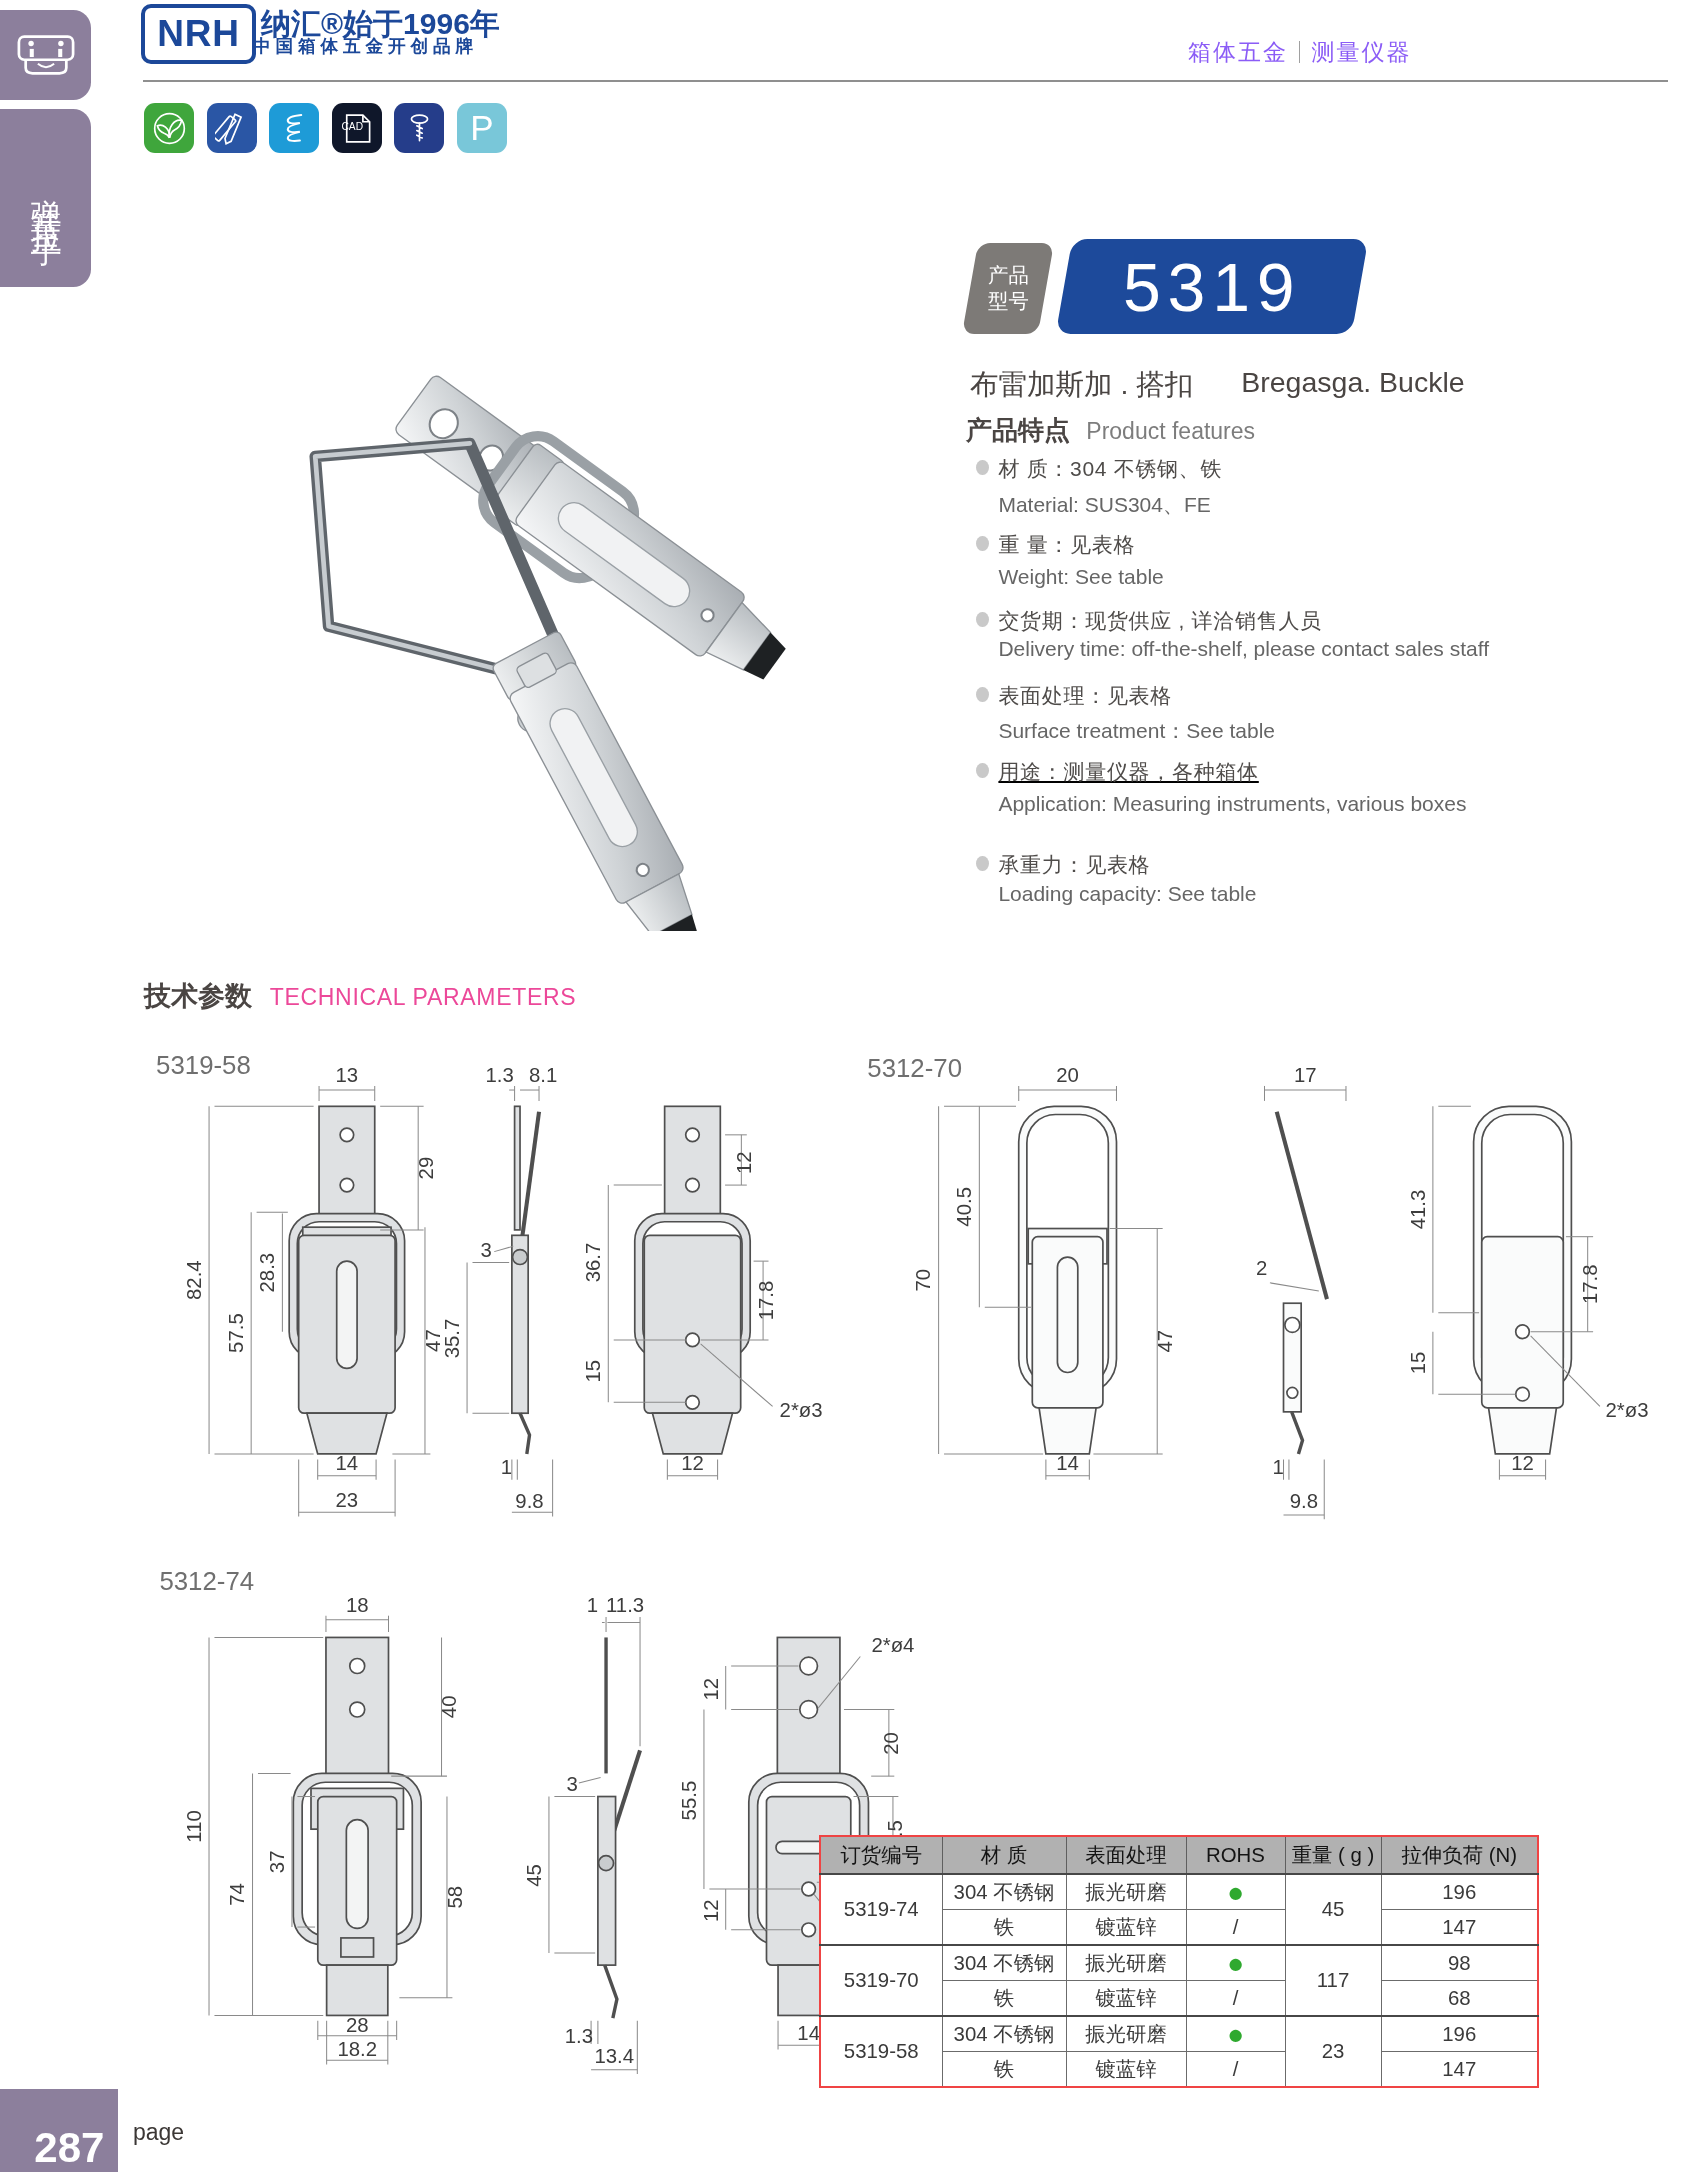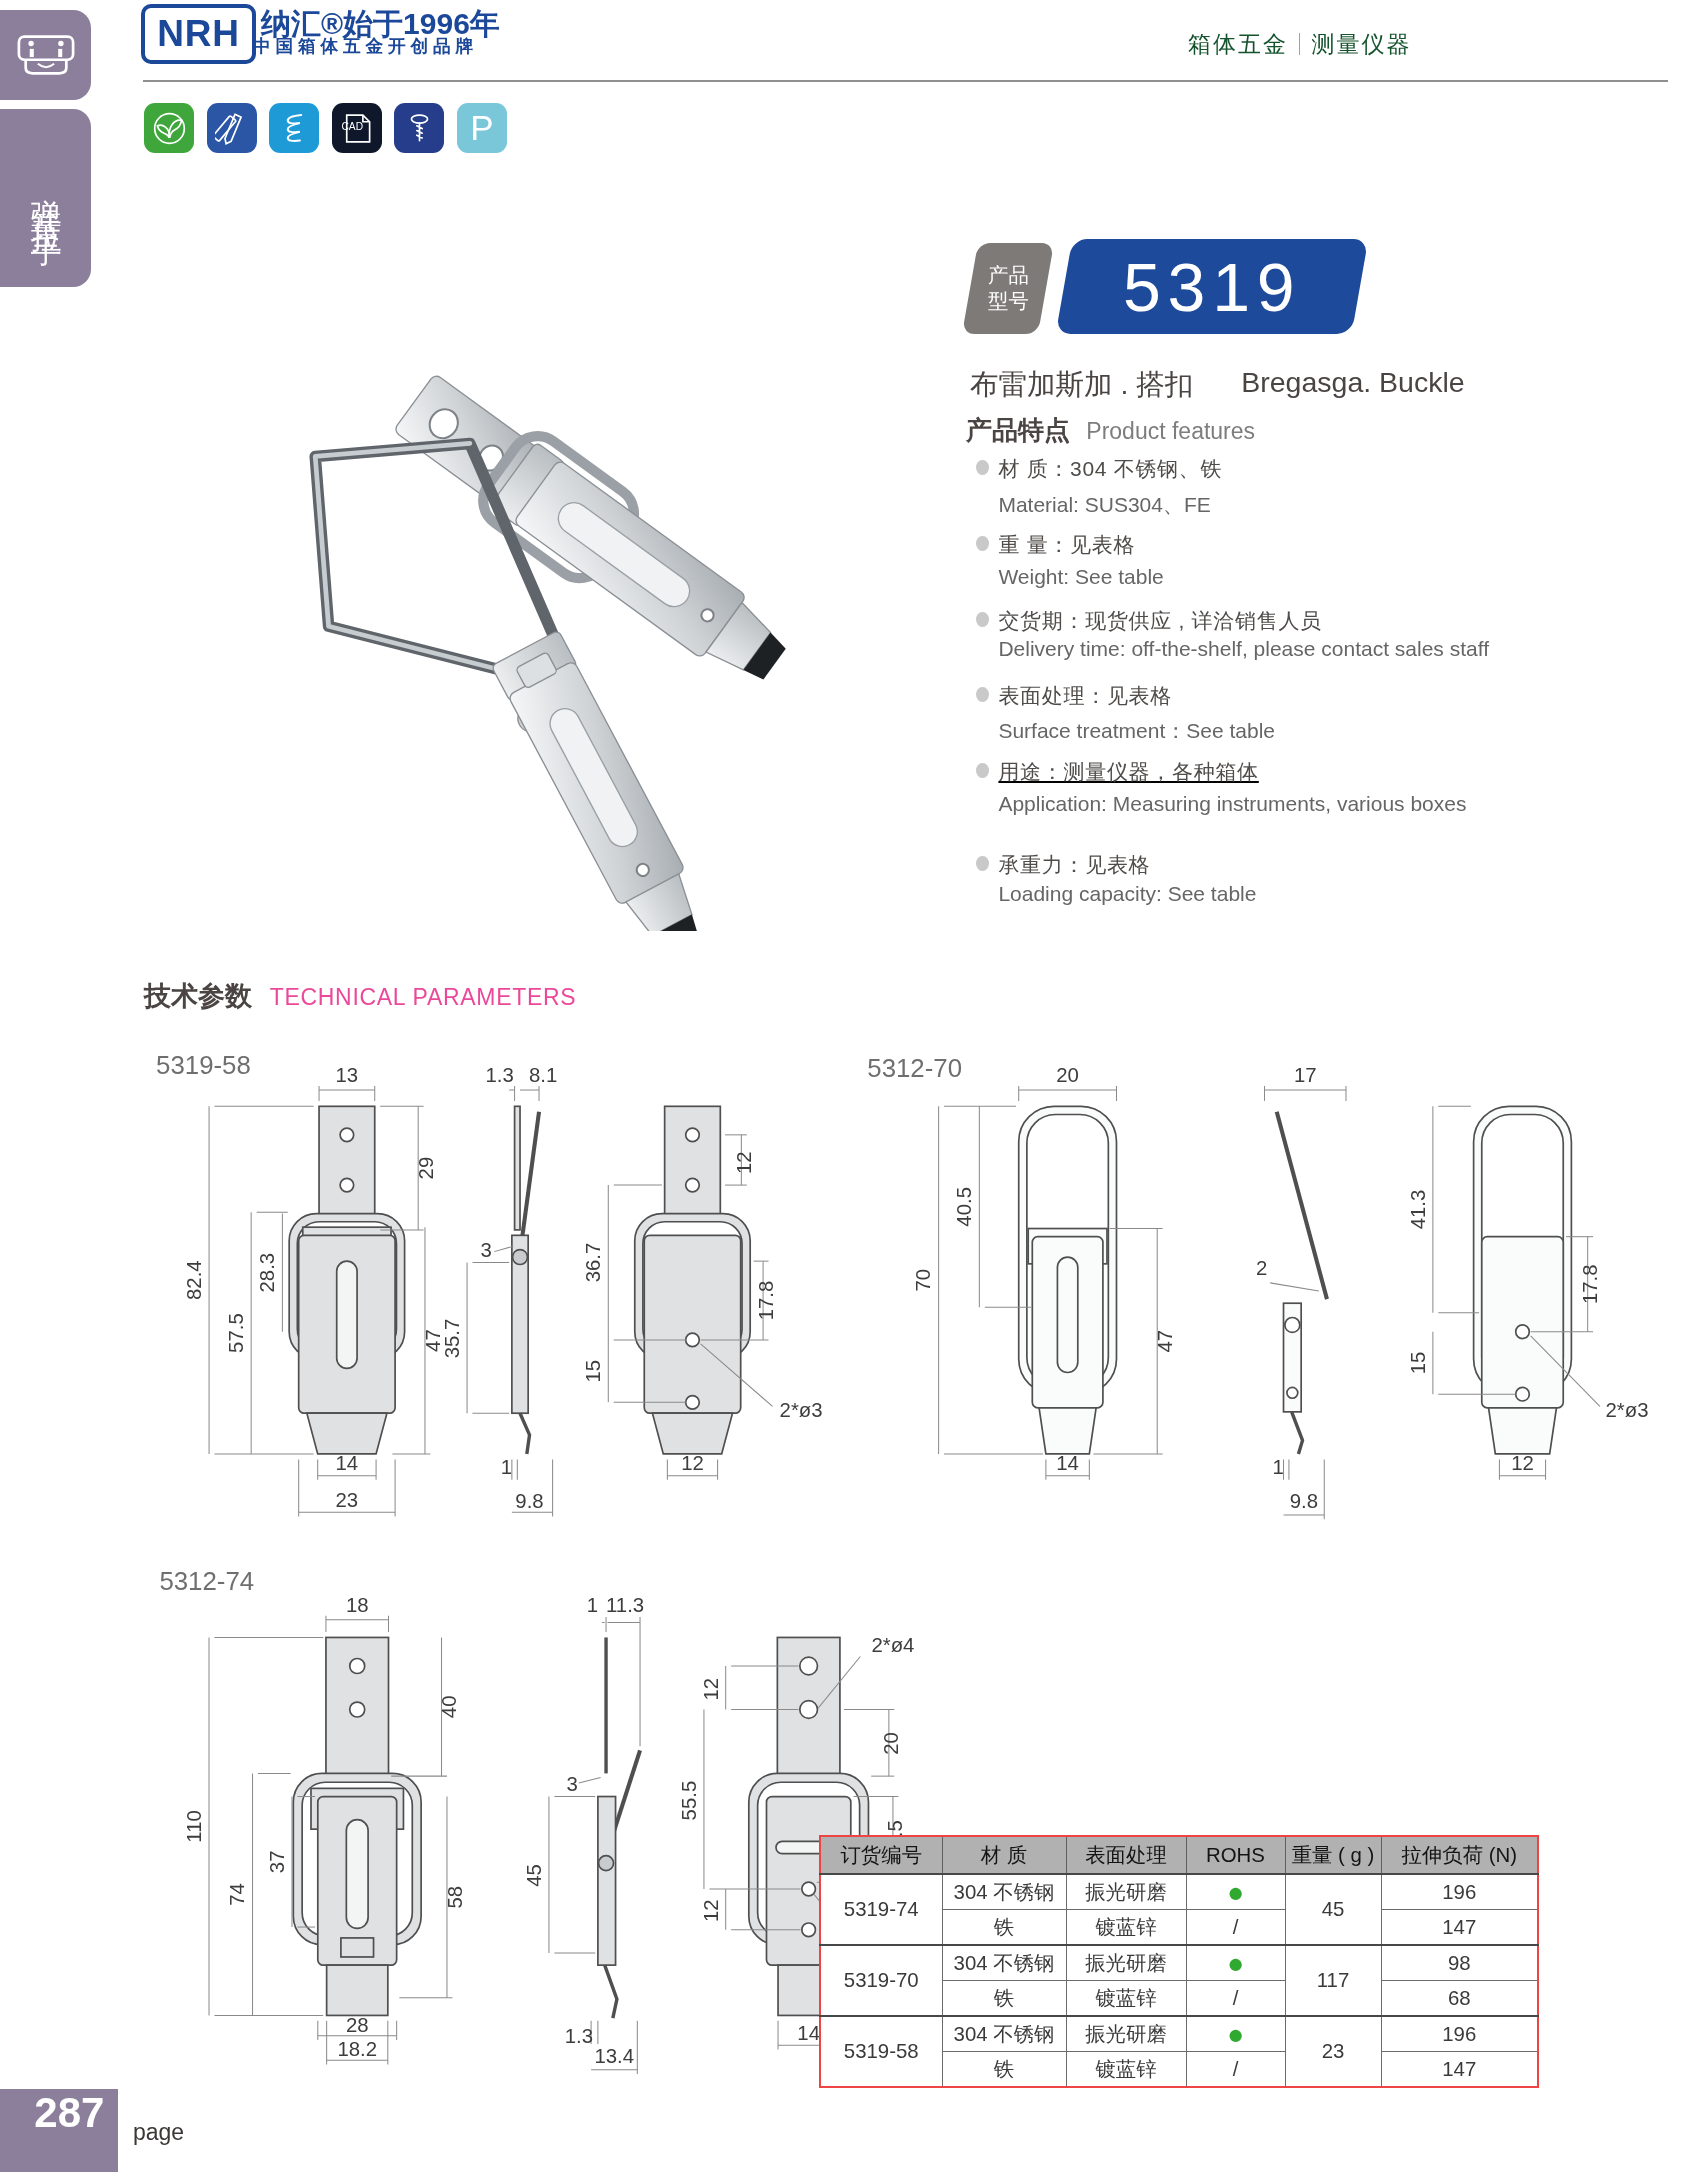--- a/index.html
+++ b/index.html
@@ -9,21 +9,21 @@
 
   
   .side-tab{background:#8c7f9c;border-radius:0 17.7px 17.7px 0;}
   .side-text{writing-mode:vertical-rl;color:#fff;font-size:31px;letter-spacing:12.2px;font-weight:400;}
 
   
   .logo-box{border:4.1px solid #1c4899;border-radius:10px;display:flex;align-items:center;justify-content:center;}
   .logo-text{color:#1c4899;font-weight:bold;font-size:37px;letter-spacing:0.7px;}
   .brand1{color:#1c4899;font-size:30px;font-weight:bold;}
   .brand2{color:#1c4899;font-size:17.7px;font-weight:bold;letter-spacing:4.8px;}
-  .series{display:flex;align-items:center;color:#14532d;font-size:23px;letter-spacing:2px;}
+  .series{display:flex;align-items:center;color:#8b5cf6;font-size:23px;letter-spacing:2px;margin-top:8px;}
   .series .vbar{width:1.4px;height:22px;background:#a0a0a0;margin:0 11px;}
   .hdr-line{background:#8f8f8f;height:2px;}
 
   
   .badge{width:50px;height:50px;border-radius:11px;display:flex;align-items:center;justify-content:center;color:#fff;}
   .badge svg{display:block;}
   .badge .pletter{font-size:35px;color:#fff;font-weight:300;}
 
   
   .model-tag{background:#7d7a77;border-radius:12.2px;transform:skewX(-10deg);display:flex;align-items:center;justify-content:center;}
@@ -53,21 +53,21 @@
   
   table.spec{border-collapse:collapse;table-layout:fixed;width:719px;}
   table.spec th{background:#b1b1b1;color:#141414;font-size:20.4px;font-weight:400;height:34px;border:1.4px solid #5f5f5f;}
   table.spec td{font-size:20.4px;color:#3a3a3a;text-align:center;height:32px;border:1.4px solid #6b6b6b;background:#fff;}
   table.spec .gtop td{border-top:2px solid #474747;}
   table.spec{border:2px solid #ef4444;}
   .rohs-dot{color:#2fa92f;font-size:28.5px;line-height:1;}
   .rohs-slash{font-size:20.4px;color:#3a3a3a;}
 
   
-  .page-num{background:#8c7f9c;color:#fff;font-weight:bold;font-size:42px;display:flex;align-items:flex-start;justify-content:flex-end;padding-right:13.6px;box-sizing:border-box;}
+  .page-num{background:#8c7f9c;color:#fff;font-weight:bold;font-size:42px;display:flex;align-items:flex-end;justify-content:flex-end;padding-right:13.6px;box-sizing:border-box;}
   .page-word{font-size:23px;color:#3b3735;}
 </style>
 </head>
 <body>
 
 <div class="page">
 
   <div class="abs side-tab" style="left:0;top:9.5px;width:91px;height:90px;">
     <span class="abs" style="left:16.3px;top:24.5px;">
       <svg width="60" height="42" viewBox="0 0 88 62">

